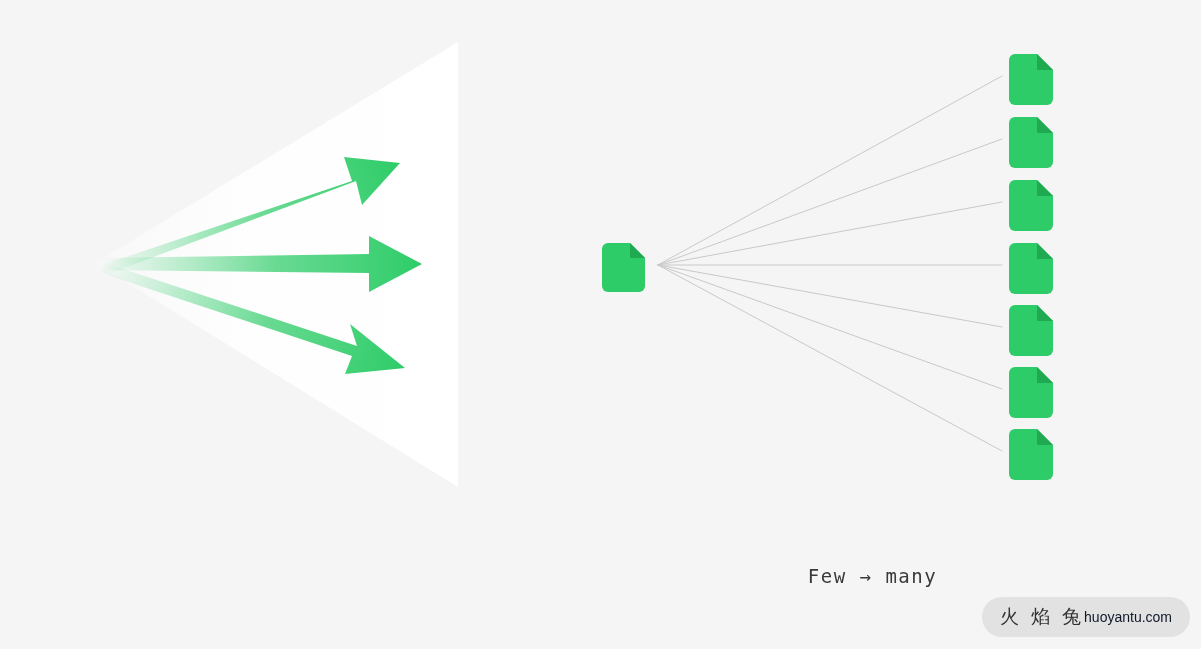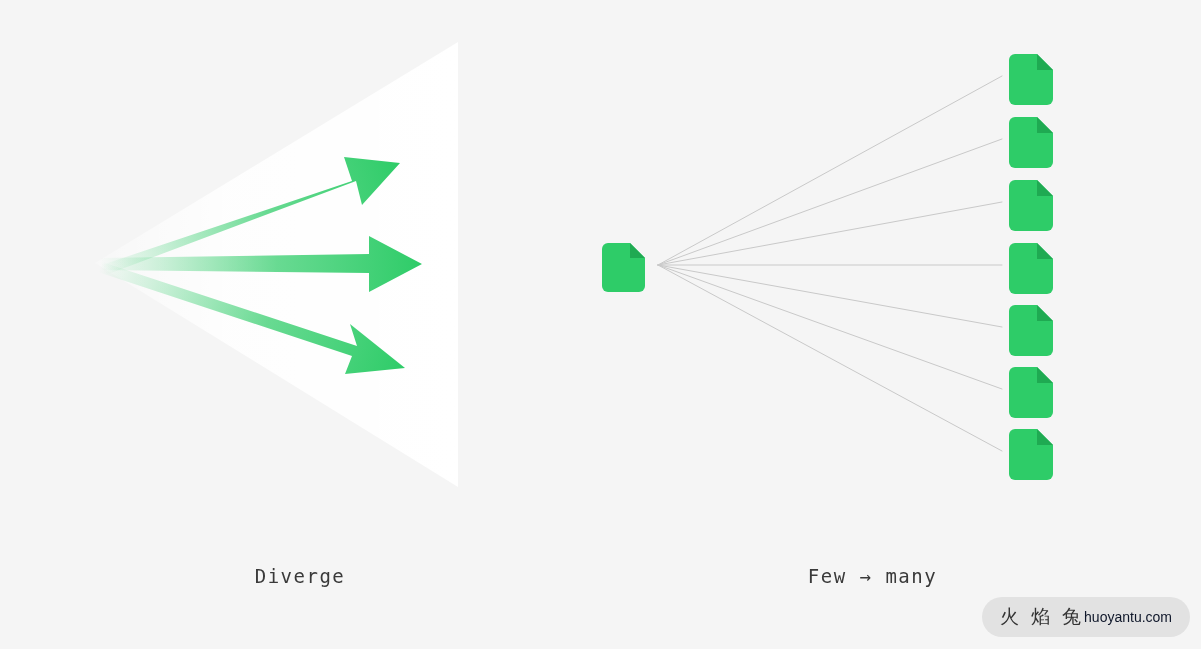--- a/index.html
+++ b/index.html
@@ -114,21 +114,20 @@
 
       <g>
         <polygon fill="url(#gradMid)" points="99,258 369,254 369,236 422,264 369,292 369,273 99,270"></polygon>
       </g>
 
       <g>
         <polygon fill="url(#gradLower)" points="99,261 357,346 350,324 405,368 345,374 352,356 95,271"></polygon>
       </g>
     </svg>
 
-    <div class="caption" id="caption-diverge">Diverge</div>
   </div>
 
   <div class="panel" id="panel-fanout">
     <svg class="panel-svg" width="601" height="560" viewBox="600 0 601 560">
       <defs>
         <clipPath id="docClipSrc">
           <path d="M630,243 h28 l15,15 v28 a6,6 0 0 1 -6,6 h-37 a6,6 0 0 1 -6,-6 v-37 a6,6 0 0 1 6,-6 z"></path>
         </clipPath>
       </defs>
 

